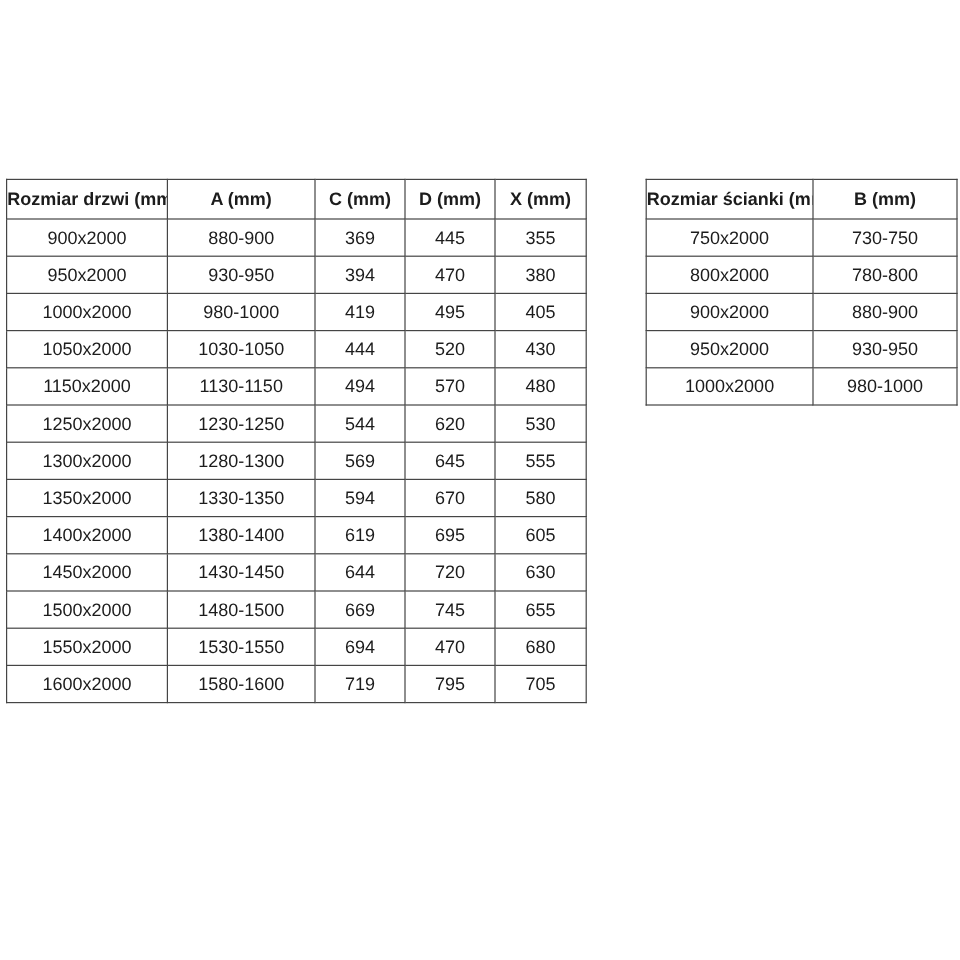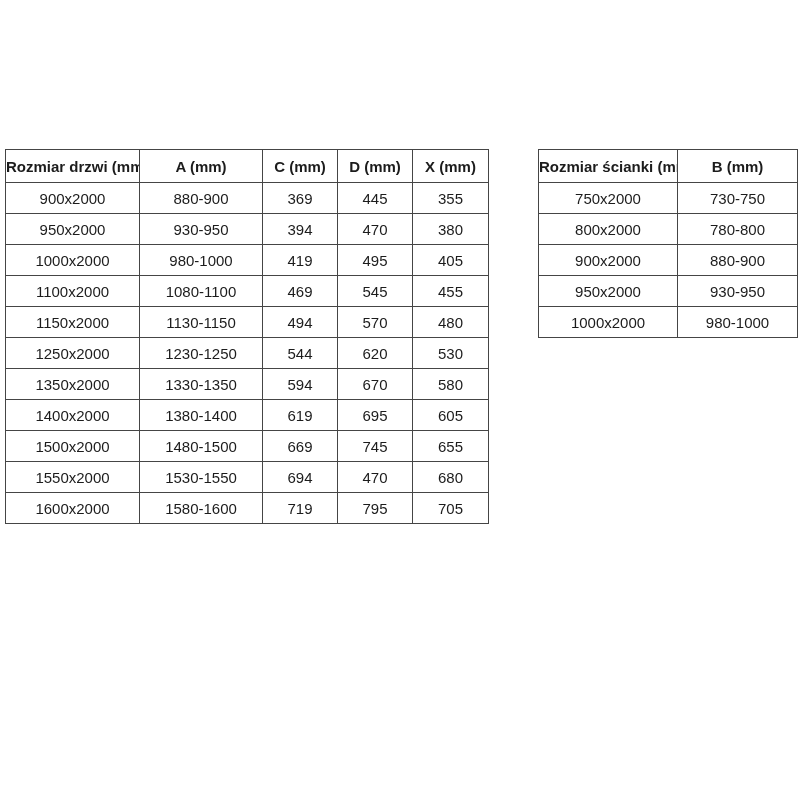--- a/index.html
+++ b/index.html
@@ -76,53 +76,67 @@
         <td>380</td>
       </tr>
       <tr>
         <td>1000x2000</td>
         <td>980-1000</td>
         <td>419</td>
         <td>495</td>
         <td>405</td>
       </tr>
       <tr>
-        <td>1100x2000</td>
-        <td>1080-1100</td>
-        <td>469</td>
-        <td>545</td>
-        <td>455</td>
+        <td>1050x2000</td>
+        <td>1030-1050</td>
+        <td>444</td>
+        <td>520</td>
+        <td>430</td>
       </tr>
       <tr>
         <td>1150x2000</td>
         <td>1130-1150</td>
         <td>494</td>
         <td>570</td>
         <td>480</td>
       </tr>
       <tr>
         <td>1250x2000</td>
         <td>1230-1250</td>
         <td>544</td>
         <td>620</td>
         <td>530</td>
       </tr>
       <tr>
+        <td>1300x2000</td>
+        <td>1280-1300</td>
+        <td>569</td>
+        <td>645</td>
+        <td>555</td>
+      </tr>
+      <tr>
         <td>1350x2000</td>
         <td>1330-1350</td>
         <td>594</td>
         <td>670</td>
         <td>580</td>
       </tr>
       <tr>
         <td>1400x2000</td>
         <td>1380-1400</td>
         <td>619</td>
         <td>695</td>
         <td>605</td>
+      </tr>
+      <tr>
+        <td>1450x2000</td>
+        <td>1430-1450</td>
+        <td>644</td>
+        <td>720</td>
+        <td>630</td>
       </tr>
       <tr>
         <td>1500x2000</td>
         <td>1480-1500</td>
         <td>669</td>
         <td>745</td>
         <td>655</td>
       </tr>
       <tr>
         <td>1550x2000</td>

